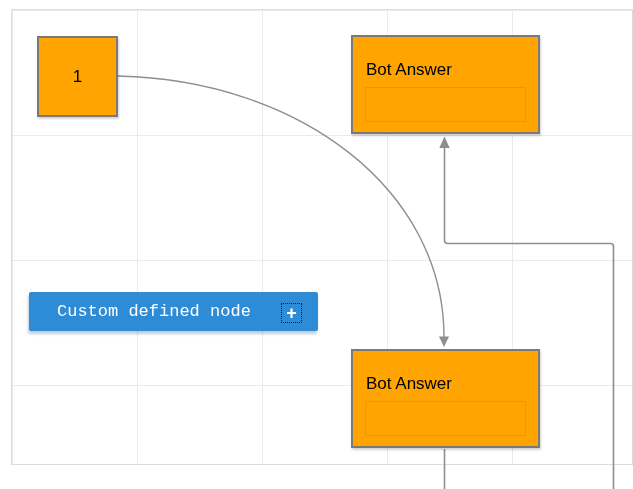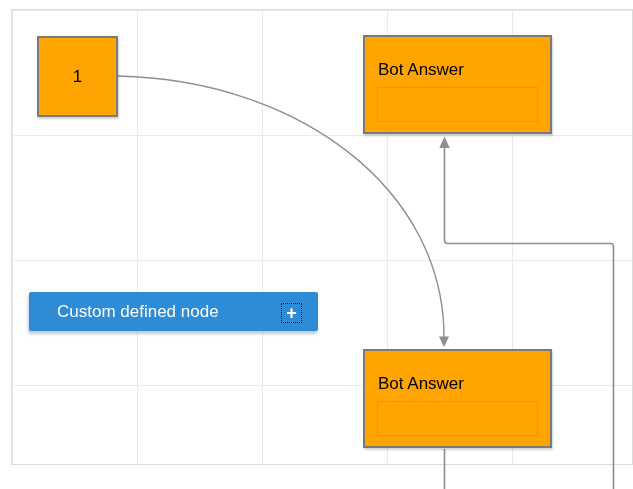--- a/index.html
+++ b/index.html
@@ -34,33 +34,33 @@
   .arrowhead { fill:var(--connector); stroke:none; }
 
   .node { position:absolute; background:var(--node-orange);
           border:2px solid var(--node-border);
           box-shadow:1px 2px 2px rgba(0,0,0,0.18); }
 
   .node-square { left:37px; top:36px; width:81px; height:81px;
                  display:flex; align-items:center; justify-content:center; }
   .node-square .lbl { font-size:17px; color:var(--label-dark); }
 
-  .node-bot { width:189px; height:99px;margin-left:12px; }
+  .node-bot { width:189px; height:99px; }
   .node-bot-top { left:351px; top:35px; }
   .node-bot-bottom { left:351px; top:349px; }
   .node-bot .lbl { position:absolute; left:13px; top:23px;
                    font-size:17px; color:var(--label-dark); white-space:nowrap; }
   .node-bot .text-field { position:absolute; left:12px; top:50px; width:161px; height:35px;
                           border:1px solid var(--field-border); background:transparent; }
 
   .node-custom { position:absolute; left:29px; top:292px; width:289px; height:39px;
                  background:var(--node-blue); border-radius:2px;
                  box-shadow:-1px 3px 3px rgba(70,110,150,0.35);
                  display:flex; align-items:center; }
-  .node-custom .lbl { margin-left:28px; font-size:17px; color:var(--label-light); white-space:nowrap; }
+  .node-custom .lbl { margin-left:28px; font-size:17px; color:var(--label-light); white-space:nowrap;font-family:Liberation Mono, monospace; }
   .add-btn { position:absolute; right:16px; top:11px; width:21px; height:20px;
              border:1px dotted #1a1a1a; display:flex; align-items:center; justify-content:center;
              color:var(--label-light); font-size:18px; font-weight:bold; line-height:1;
              cursor:pointer; background:transparent; }
 </style>
 </head>
 <body>
 
 <div class="stage">
 

